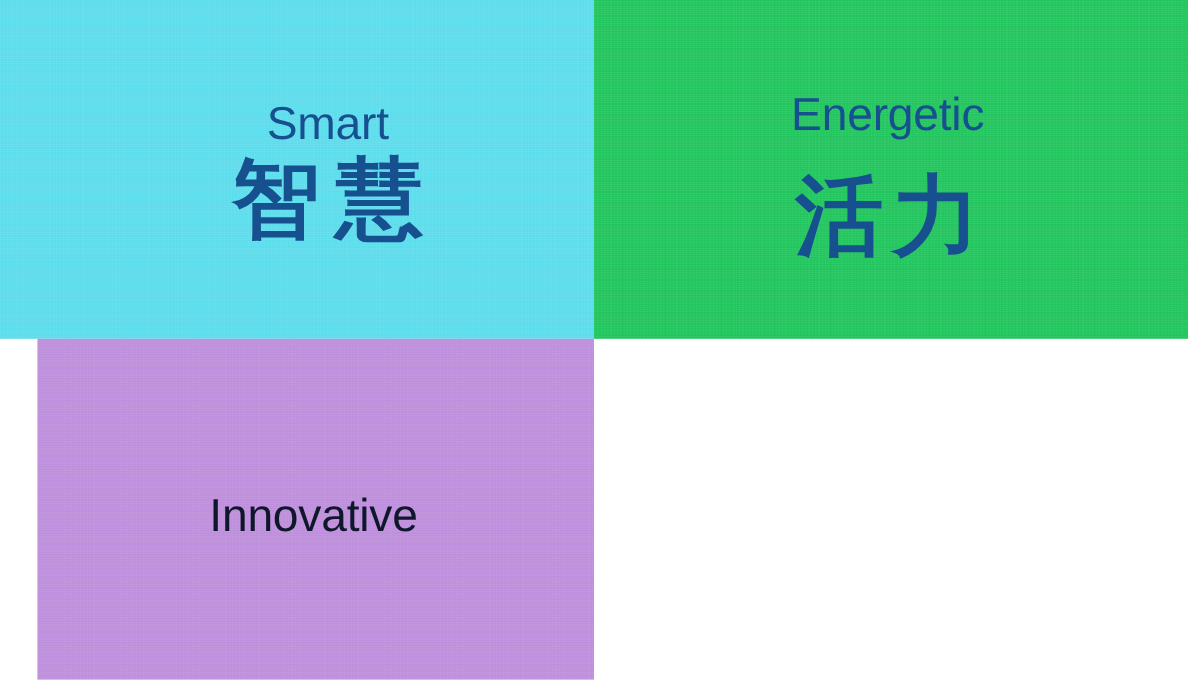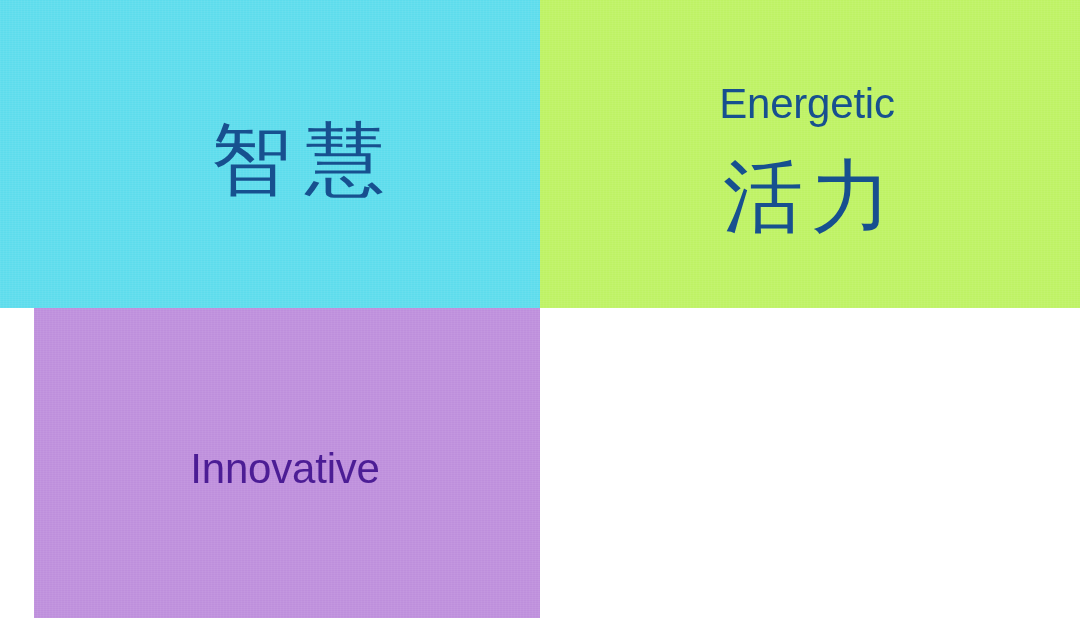--- a/index.html
+++ b/index.html
@@ -70,21 +70,21 @@
     font-size: 42px;
     font-weight: 400;
     letter-spacing: -0.2px;
     white-space: nowrap;
     margin: 0;
     padding: 0;
   }
 
   .label-zh {
     font-size: 80px;
-    font-weight: 400;
+    font-weight: 700;
     letter-spacing: 2px;
     white-space: nowrap;
     margin: 0;
     padding: 0;
     margin-top: 8px;
   }
 
   
   #quad-smart .quad-inner       { transform: translate(28px, 2px); }
   #quad-energetic .quad-inner   { transform: translate(-3px, 6px); }
@@ -96,31 +96,32 @@
   #quad-innovative .label-zh  { letter-spacing: 6px;  padding-left: 6px; }
   #quad-sustainable .label-zh { letter-spacing: 10px; padding-left: 10px; }
 </style>
 </head>
 <body>
 
 <div id="brand-quadrant">
 
   <section class="quad" id="quad-smart" style="background-color: rgb(93, 220, 236); color: rgb(23, 80, 143);">
     <div class="quad-inner">
+      <div class="label-en">Smart</div>
       <div class="label-zh">智慧</div>
     </div>
   </section>
 
-  <section class="quad" id="quad-energetic" style="background-color: #bef264; color: rgb(23, 80, 143);">
+  <section class="quad" id="quad-energetic" style="background-color: #22c55e; color: rgb(23, 80, 143);">
     <div class="quad-inner">
       <div class="label-en">Energetic</div>
       <div class="label-zh">活力</div>
     </div>
   </section>
 
-  <section class="quad" id="quad-innovative" style="background-color: rgb(190, 143, 220); color: #4c1d95; margin-left: 34px;">
+  <section class="quad" id="quad-innovative" style="background-color: rgb(190, 143, 220); color: #0f172a; margin-left: 34px;">
     <div class="quad-inner">
       <div class="label-en">Innovative</div>
     </div>
   </section>
 
 
 </div>
 
 </body></html>

